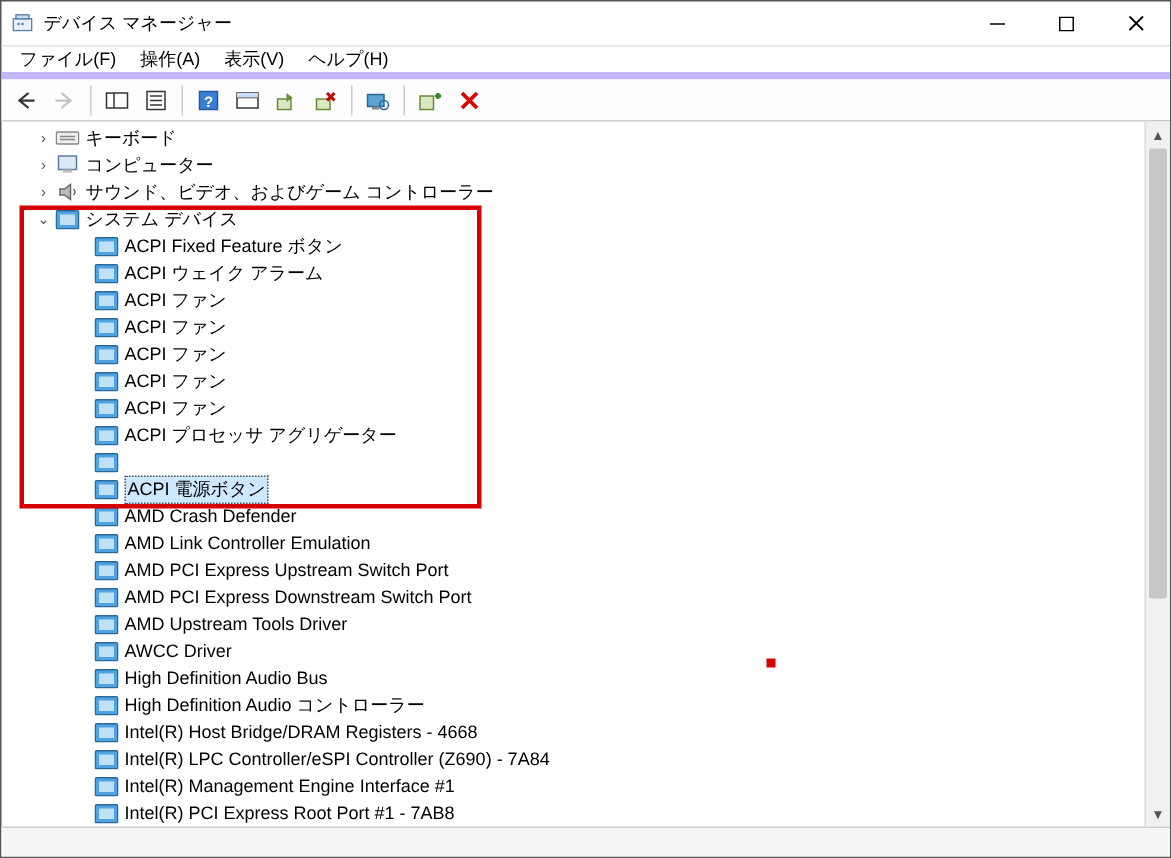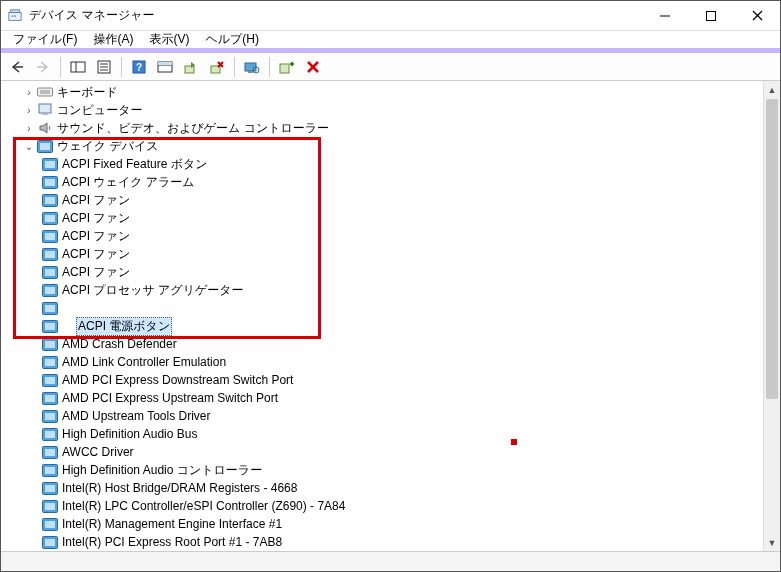--- a/index.html
+++ b/index.html
@@ -79,40 +79,39 @@
   }
   .row {
     display: flex;
     align-items: center;
     height: 18px;
     padding-left: 8px;
     font-size: 12px;
     white-space: nowrap;
   }
   .indent1 { padding-left: 22px; }
-  .indent2 { padding-left: 41px; text-align: right; }
+  .indent2 { padding-left: 62px; text-align: right; }
   .expander {
     width: 12px; height: 12px;
     display:inline-flex;align-items:center;justify-content:center;
     margin-right: 2px;
     color:#555;
     font-size:10px;
   }
   .cat-icon, .dev-icon {
     width: 16px; height: 16px;
     display:inline-flex;align-items:center;justify-content:center;
     margin-right: 4px;
     flex: 0 0 16px;
   }
   .label { }
   .selected .label {
     background: #cde8ff;
     border: 1px dotted #555;
     padding: 0 1px;
-    margin-left: 14px;
   }
   
   .vscroll {
     width: 17px;
     background: #f0f0f0;
     border-left: 1px solid #ddd;
     position: relative;
   }
   .vscroll .arrow {
     height: 17px;
@@ -299,21 +298,21 @@
       </div>
 
       <div class="row" style="padding-left:8px">
         <span class="expander" style="margin-left:14px">⌄</span>
         <span class="cat-icon">
           <svg width="16" height="13">
               <rect x="0.5" y="0.5" width="15" height="12" rx="1" fill="#4fa3e3" stroke="#2a6a9a"></rect>
               <rect x="3" y="3" width="10" height="7" fill="#bfe0f5"></rect>
             </svg>
         </span>
-        <span class="label">ウェイク デバイス</span>
+        <span class="label">システム デバイス</span>
       </div>
 
       <div class="row indent2">
           <span class="dev-icon">
             <svg width="16" height="13">
               <rect x="0.5" y="0.5" width="15" height="12" rx="1" fill="#4fa3e3" stroke="#2a6a9a"></rect>
               <rect x="3" y="3" width="10" height="7" fill="#bfe0f5"></rect>
             </svg>
           </span>
           <span class="label">ACPI Fixed Feature ボタン</span>
@@ -416,57 +415,57 @@
           </span>
           <span class="label">AMD Link Controller Emulation</span>
         </div>
       <div class="row indent2">
           <span class="dev-icon">
             <svg width="16" height="13">
               <rect x="0.5" y="0.5" width="15" height="12" rx="1" fill="#4fa3e3" stroke="#2a6a9a"></rect>
               <rect x="3" y="3" width="10" height="7" fill="#bfe0f5"></rect>
             </svg>
           </span>
+          <span class="label">AMD PCI Express Upstream Switch Port</span>
+        </div>
+      <div class="row indent2">
+          <span class="dev-icon">
+            <svg width="16" height="13">
+              <rect x="0.5" y="0.5" width="15" height="12" rx="1" fill="#4fa3e3" stroke="#2a6a9a"></rect>
+              <rect x="3" y="3" width="10" height="7" fill="#bfe0f5"></rect>
+            </svg>
+          </span>
           <span class="label">AMD PCI Express Downstream Switch Port</span>
         </div>
       <div class="row indent2">
           <span class="dev-icon">
             <svg width="16" height="13">
               <rect x="0.5" y="0.5" width="15" height="12" rx="1" fill="#4fa3e3" stroke="#2a6a9a"></rect>
               <rect x="3" y="3" width="10" height="7" fill="#bfe0f5"></rect>
             </svg>
           </span>
-          <span class="label">AMD PCI Express Upstream Switch Port</span>
-        </div>
-      <div class="row indent2">
-          <span class="dev-icon">
-            <svg width="16" height="13">
-              <rect x="0.5" y="0.5" width="15" height="12" rx="1" fill="#4fa3e3" stroke="#2a6a9a"></rect>
-              <rect x="3" y="3" width="10" height="7" fill="#bfe0f5"></rect>
-            </svg>
-          </span>
           <span class="label">AMD Upstream Tools Driver</span>
         </div>
       <div class="row indent2">
           <span class="dev-icon">
             <svg width="16" height="13">
               <rect x="0.5" y="0.5" width="15" height="12" rx="1" fill="#4fa3e3" stroke="#2a6a9a"></rect>
               <rect x="3" y="3" width="10" height="7" fill="#bfe0f5"></rect>
             </svg>
           </span>
+          <span class="label">AWCC Driver</span>
+        </div>
+      <div class="row indent2">
+          <span class="dev-icon">
+            <svg width="16" height="13">
+              <rect x="0.5" y="0.5" width="15" height="12" rx="1" fill="#4fa3e3" stroke="#2a6a9a"></rect>
+              <rect x="3" y="3" width="10" height="7" fill="#bfe0f5"></rect>
+            </svg>
+          </span>
           <span class="label">High Definition Audio Bus</span>
-        </div>
-      <div class="row indent2">
-          <span class="dev-icon">
-            <svg width="16" height="13">
-              <rect x="0.5" y="0.5" width="15" height="12" rx="1" fill="#4fa3e3" stroke="#2a6a9a"></rect>
-              <rect x="3" y="3" width="10" height="7" fill="#bfe0f5"></rect>
-            </svg>
-          </span>
-          <span class="label">AWCC Driver</span>
         </div>
       <div class="row indent2">
           <span class="dev-icon">
             <svg width="16" height="13">
               <rect x="0.5" y="0.5" width="15" height="12" rx="1" fill="#4fa3e3" stroke="#2a6a9a"></rect>
               <rect x="3" y="3" width="10" height="7" fill="#bfe0f5"></rect>
             </svg>
           </span>
           <span class="label">High Definition Audio コントローラー</span>
         </div>

